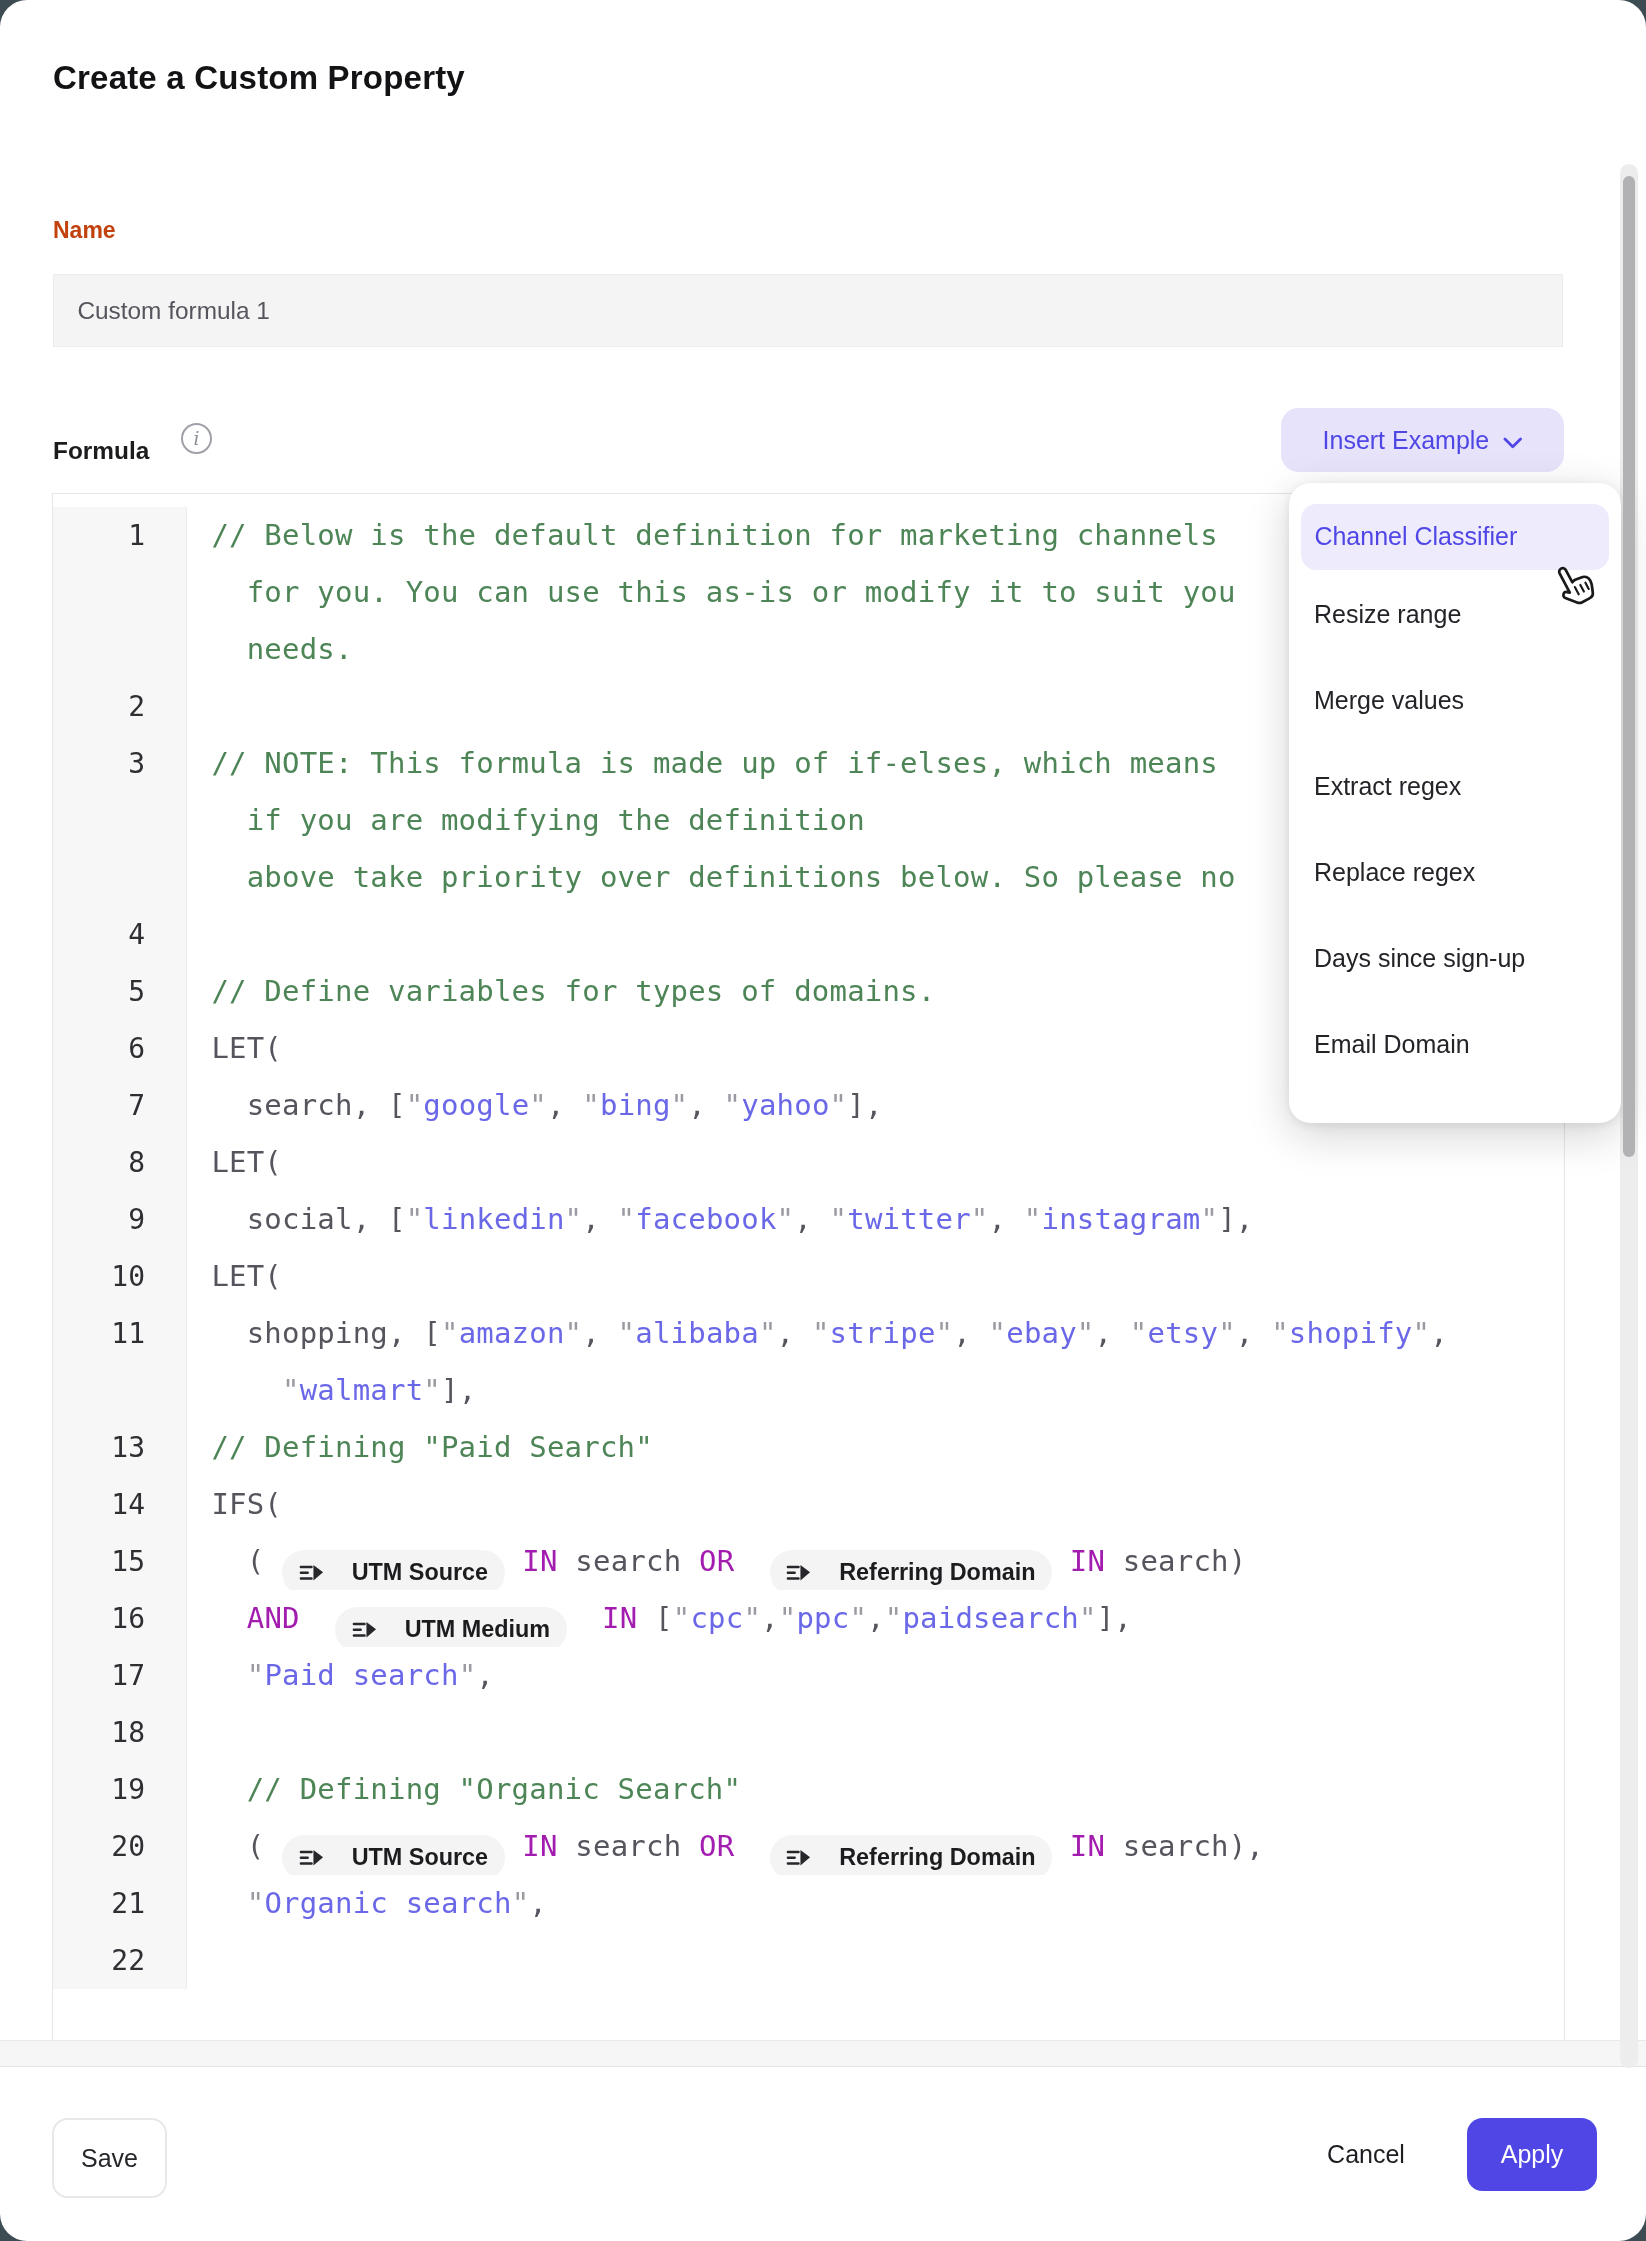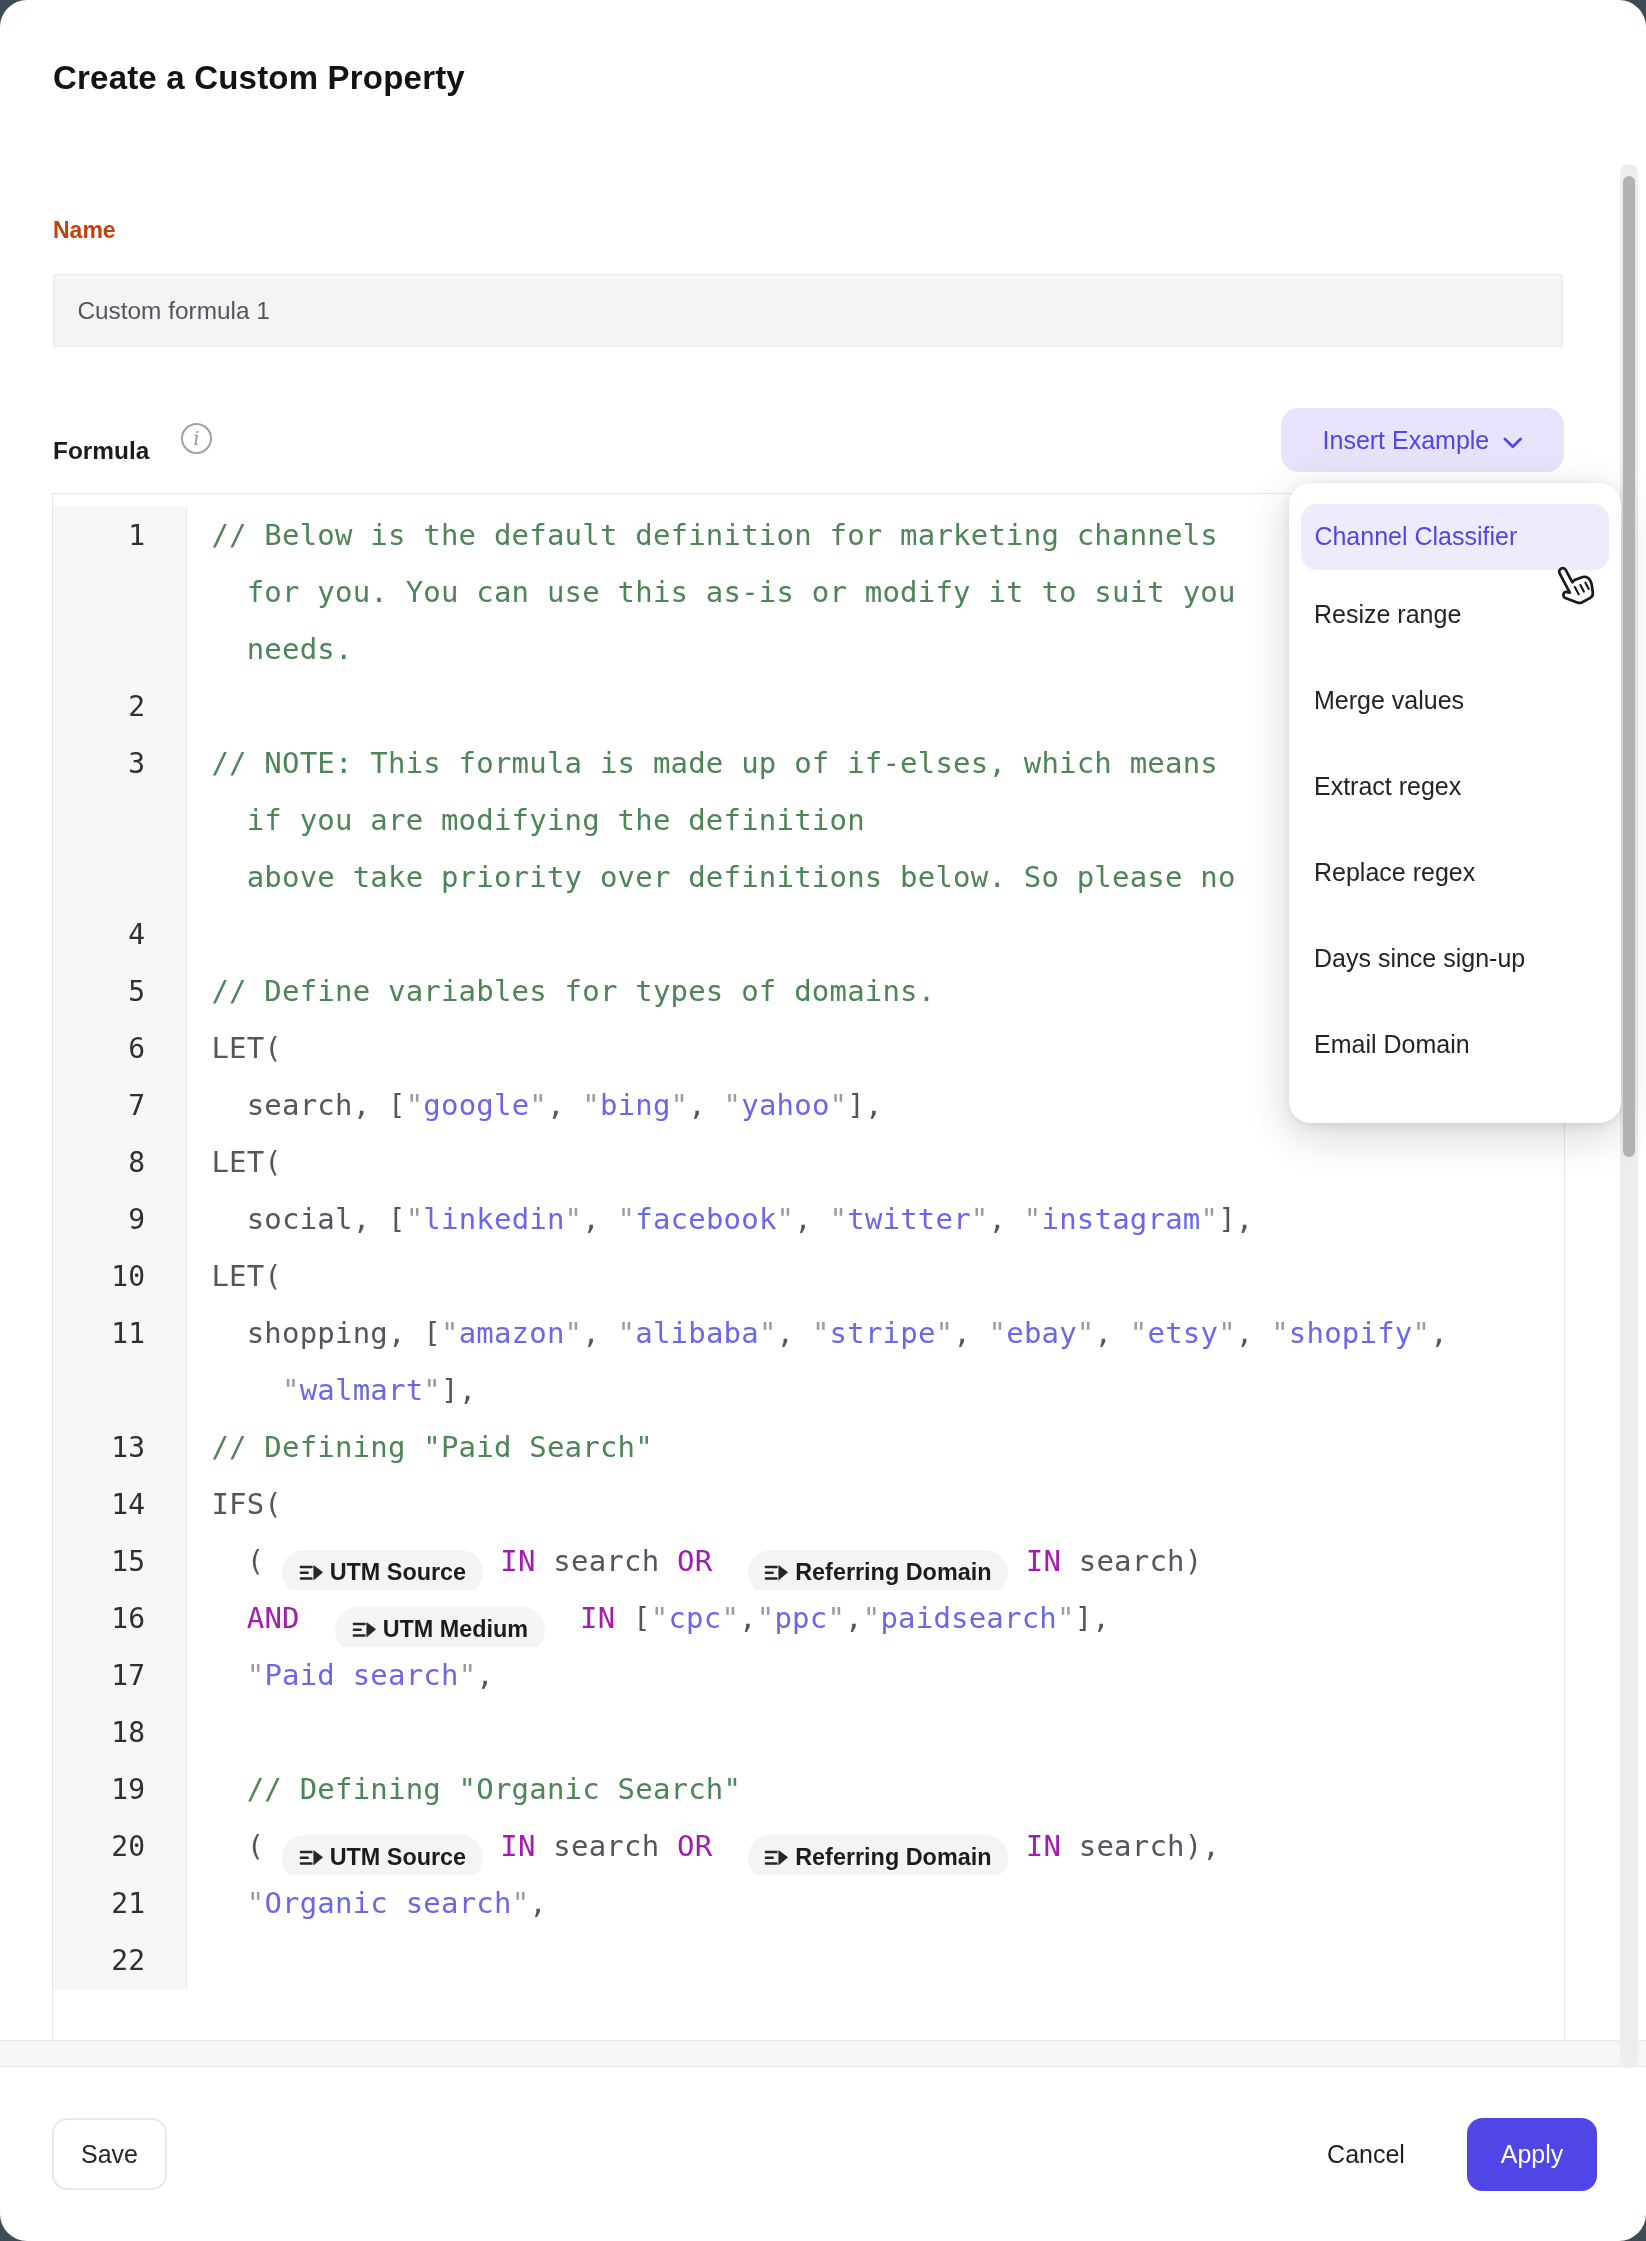--- a/index.html
+++ b/index.html
@@ -47,21 +47,21 @@
   }
   .codeline{
     flex:1;padding-left:24.4px;font-family:"DejaVu Sans Mono",monospace;font-size:29px;letter-spacing:0.2px;overflow:hidden;
   }
   .tok-com{color:var(--comment,#4d8556);}
   .tok-cd{color:var(--code,#55555e);}
   .tok-q{color:var(--quote,#9a9aa2);}
   .tok-s{color:var(--string,#6b68e8);}
   .tok-k{color:var(--keyword,#a21caf);}
   .chip{
-    display:inline-flex;align-items:center;gap:6px;height:45px;padding:0 16.6px;border-radius:22.4px;
+    display:inline-flex;align-items:center;gap:28px;height:45px;padding:0 16.6px;border-radius:22.4px;
     background:var(--chip-bg,#f4f4f5);vertical-align:-12.7px;cursor:pointer;
     font-family:"Liberation Sans",sans-serif;font-size:23.4px;font-weight:700;color:#1c1c1f;letter-spacing:0;
   }
   .menu{
     position:absolute;left:1289px;top:483px;width:332px;height:640px;background:#fff;border-radius:21.5px;
     box-shadow:0 11.7px 43px rgba(18,18,24,.18),0 2px 9.8px rgba(18,18,24,.08);
     padding:18.5px 0;box-sizing:border-box;z-index:5;
   }
   .menu-item{
     height:86px;display:flex;align-items:center;padding-left:25px;cursor:pointer;
@@ -69,21 +69,21 @@
   }
   .menu-item.hl{
     margin:2px 11.7px;height:66px;border-radius:15.6px;background:var(--menu-highlight,#edebfc);
     color:var(--accent,#4f46e5);padding-left:13.7px;
   }
   .strip{
     position:absolute;left:0;top:2040px;width:1646px;height:27px;background:#f6f6f7;
     border-top:1px solid #e9e9ec;border-bottom:1px solid #e4e4e7;box-sizing:border-box;
   }
   .save-btn{
-    position:absolute;left:52px;top:2118px;width:115px;height:72px;background:#fff;cursor:pointer;
+    position:absolute;left:52px;top:2118px;width:115px;height:80px;background:#fff;cursor:pointer;
     border:2px solid #e8e8ea;border-radius:15.6px;font-family:"Liberation Sans",sans-serif;
     font-size:25px;font-weight:500;color:#26262b;
   }
   .cancel-btn{
     position:absolute;left:1293px;top:2118px;width:146px;height:72px;background:transparent;border:none;cursor:pointer;
     font-family:"Liberation Sans",sans-serif;font-size:25px;font-weight:500;color:#1e1e22;
   }
   .apply-btn{
     position:absolute;left:1467px;top:2118px;width:130px;height:73px;cursor:pointer;
     background:var(--accent,#4f46e5);border:none;border-radius:15.6px;

